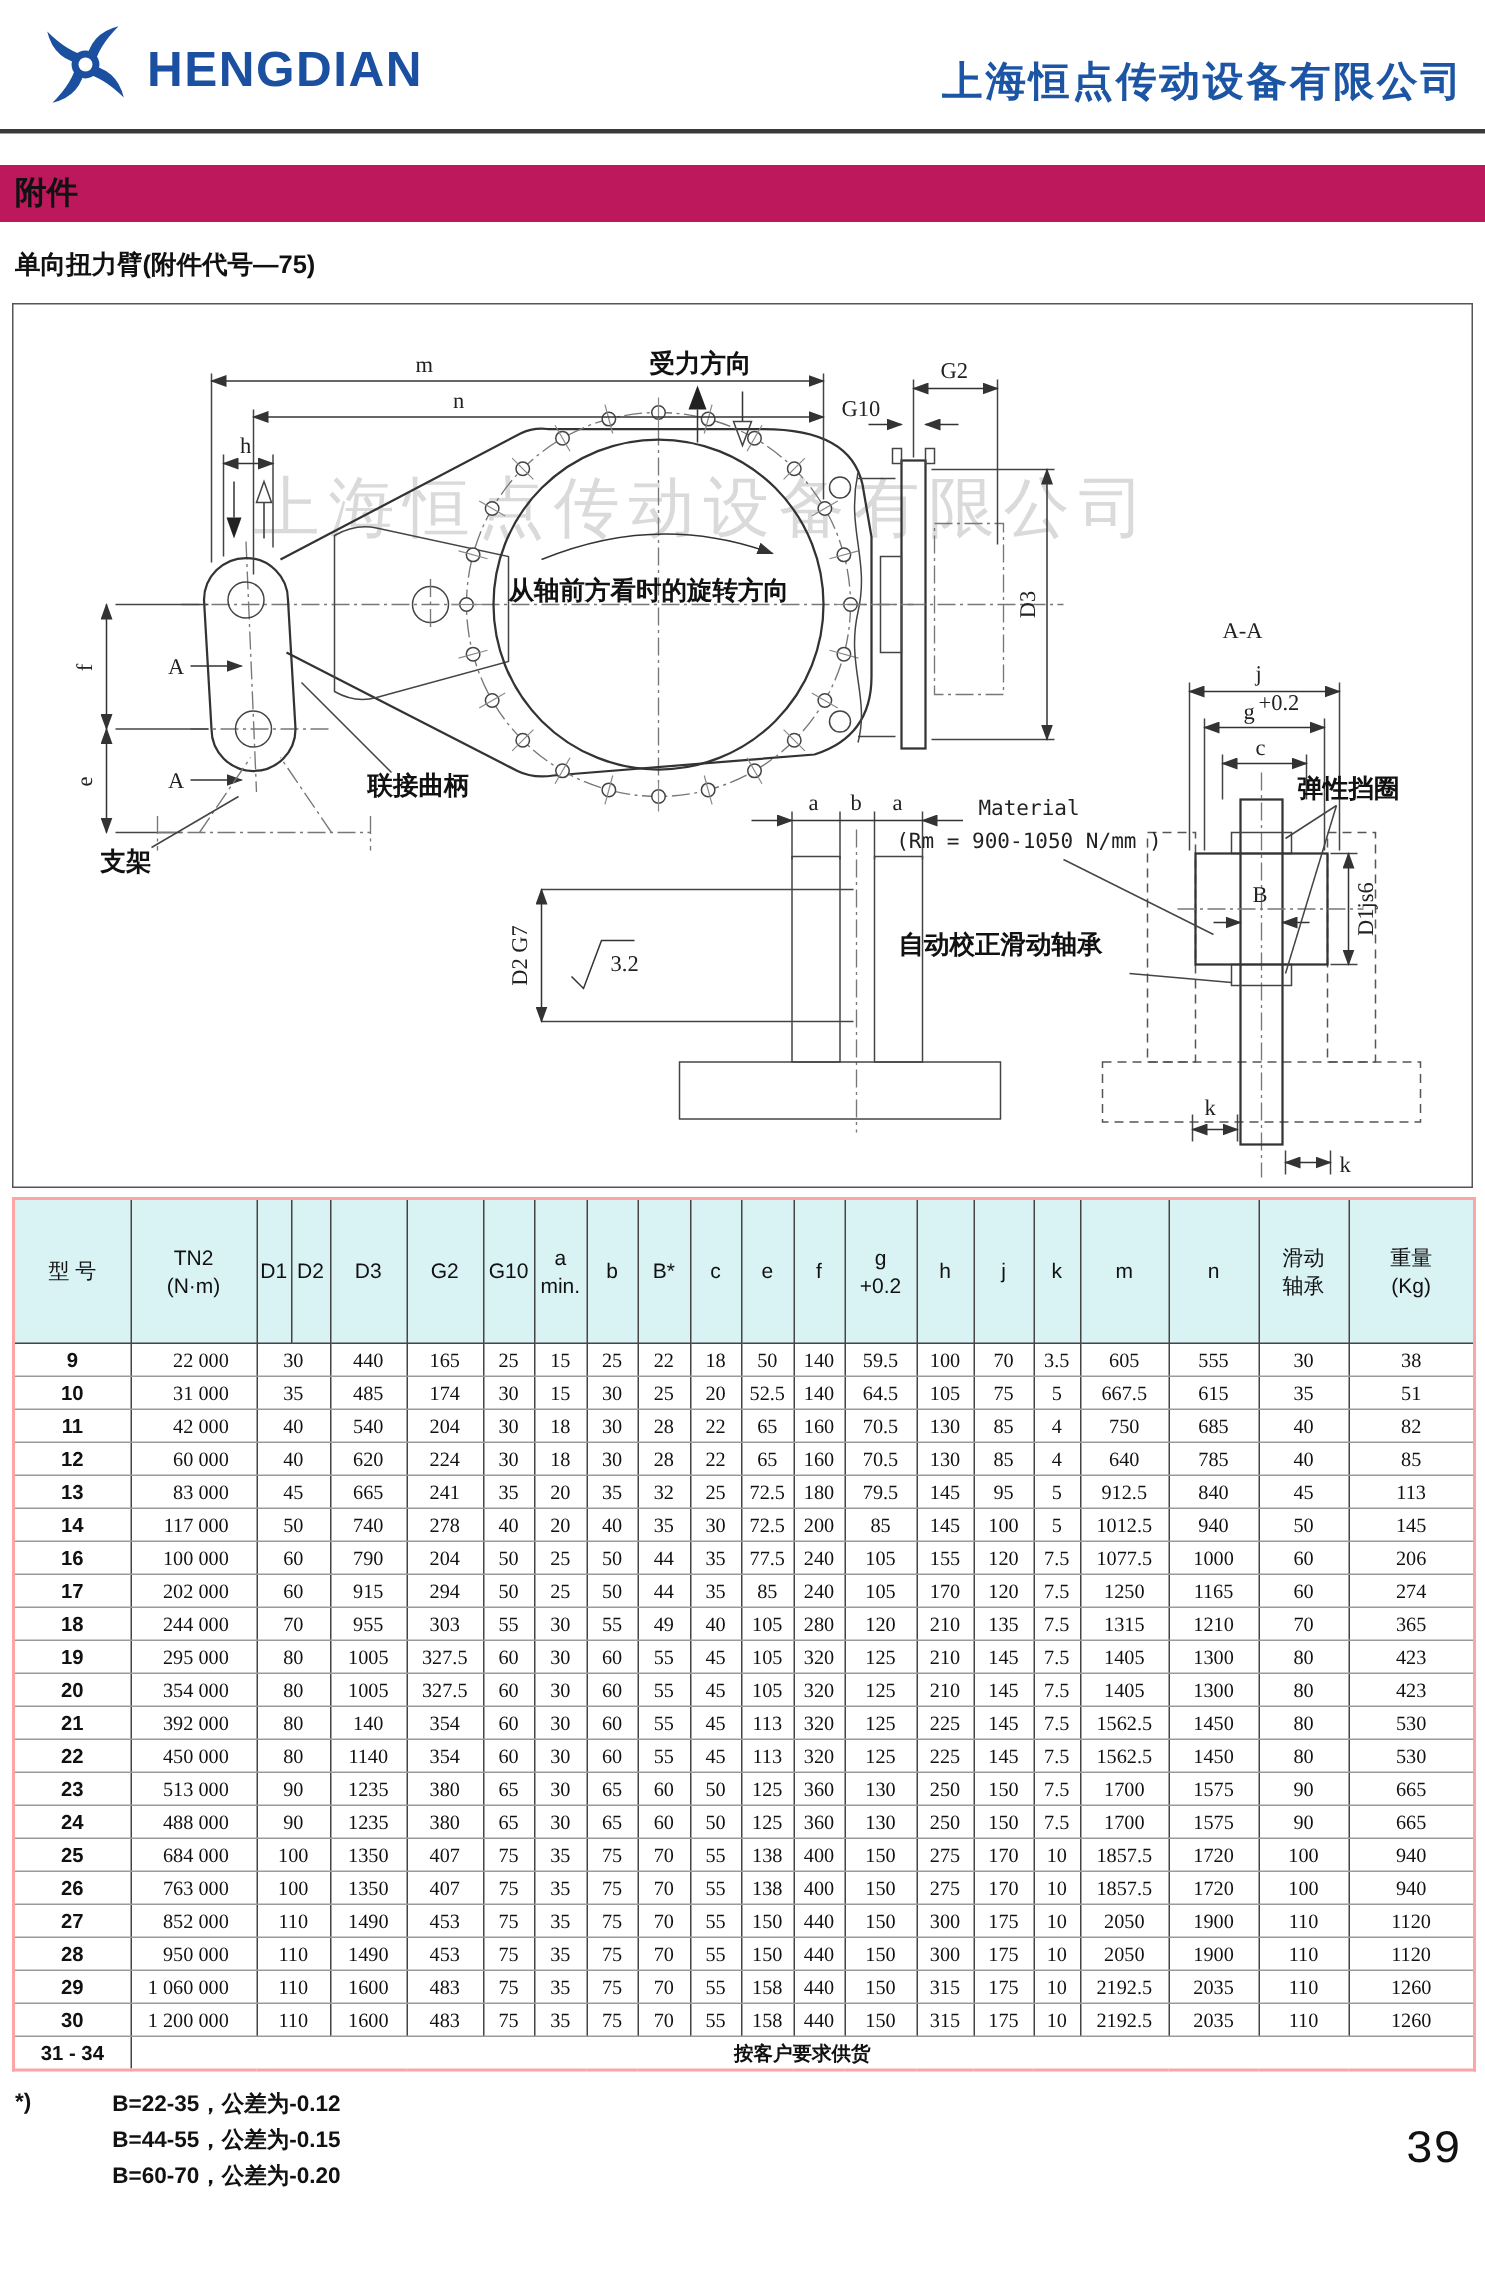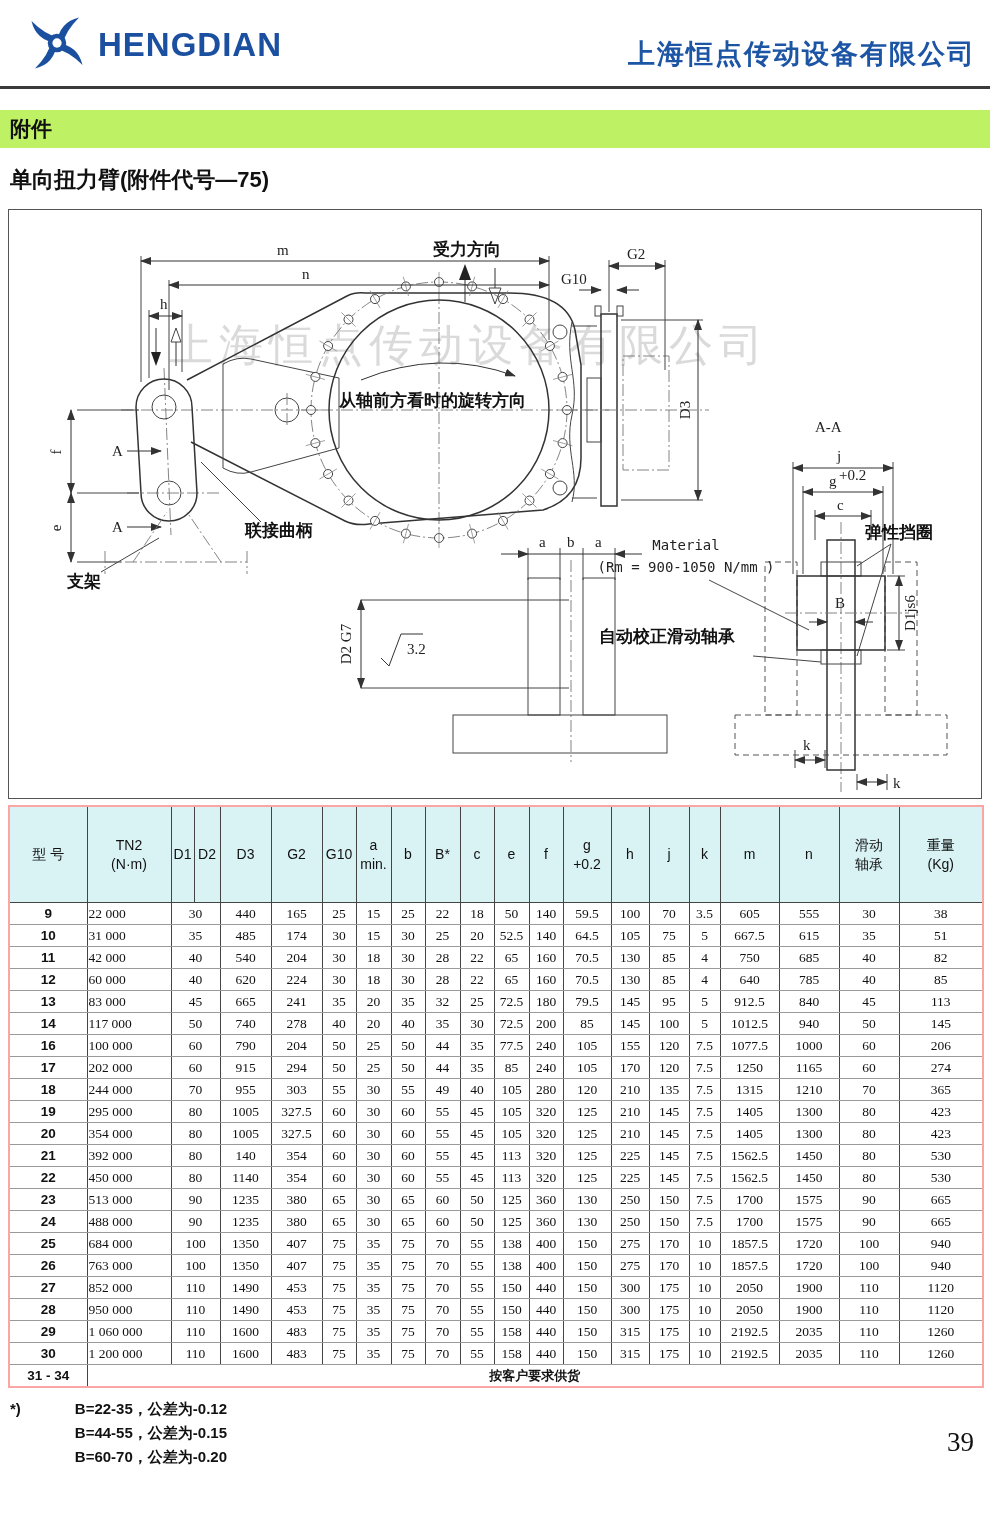--- a/index.html
+++ b/index.html
@@ -5,50 +5,50 @@
   html,body{margin:0;padding:0;background:#fff;}
   body{width:990px;height:1513px;font-family:"Liberation Sans",sans-serif;color:#111;position:relative;overflow:hidden;}
 
   
   .top{height:86px;border-bottom:3px solid #3a3a3a;position:relative;}
   .logo-wrap{position:absolute;left:28px;top:12px;display:flex;align-items:center;}
   .brand{color:#1b4f9f;font-size:33px;font-weight:bold;letter-spacing:1px;margin-left:12px;}
   .company{position:absolute;right:14px;top:36px;color:#1d55a5;font-size:27px;font-weight:bold;letter-spacing:2px;}
 
   
-  .banner{background:#bef264;margin-top:21px;height:38px;line-height:38px;padding-left:10px;font-size:21px;font-weight:bold;}
-  .subtitle{padding:17px 0 12px 10px;font-size:22px;font-weight:bold;}
+  .banner{background:#be185d;margin-top:21px;height:38px;line-height:38px;padding-left:10px;font-size:21px;font-weight:bold;}
+  .subtitle{padding:17px 0 12px 10px;font-size:17px;font-weight:bold;}
 
   
   .drawing-box{margin:2px 8px 0 8px;border:1px solid #555;height:588px;background:#fff;}
   .s{stroke:#333;fill:none;stroke-width:1.5;}
   .t{stroke:#444;fill:none;stroke-width:1;}
   .d{stroke:#333;fill:none;stroke-width:1;}
   .cdash{stroke:#777;stroke-width:0.9;stroke-dasharray:12 3 2 3;fill:none;}
   .dsh{stroke:#555;stroke-width:1;stroke-dasharray:6 4;fill:none;}
   text.dim{font-family:"Liberation Serif",serif;font-size:15px;fill:#222;}
   text.cjk{font-family:"Liberation Sans",sans-serif;font-weight:bold;font-size:17px;fill:#111;}
   text.mono{font-family:"DejaVu Sans Mono",monospace;font-size:14px;fill:#222;}
   text.wm{font-family:"Liberation Sans",sans-serif;font-size:44px;fill:#dadada;letter-spacing:6px;}
 
   
   table.spec{border-collapse:collapse;table-layout:fixed;width:974px;margin:6px 8px 0 8px;border:2px solid #fca5a5;}
   table.spec th{background:#d9f2f4;border:1px solid #444;font-weight:normal;font-size:14px;white-space:pre-line;height:95px;padding:0;line-height:1.35;}
   table.spec td{border-left:1px solid #444;border-right:1px solid #444;border-top:1px solid #9a9a9a;border-bottom:1px solid #9a9a9a;
      text-align:center;font-family:"Liberation Serif",serif;font-size:13.5px;height:21px;padding:0 1px;overflow:hidden;}
   table.spec td.model{font-family:"Liberation Sans",sans-serif;font-weight:bold;font-size:13.5px;}
-  table.spec td.tn2{text-align:left;padding-right:18px;}
+  table.spec td.tn2{text-align:right;padding-right:18px;}
   table.spec td.note{font-family:"Liberation Sans",sans-serif;font-weight:bold;font-size:13px;}
 
   
   .bottom{display:flex;justify-content:space-between;align-items:flex-end;margin:12px 16px 0 10px;}
   .foot{display:flex;font-size:15px;font-weight:bold;}
   .foot .mark{margin-right:16px;}
   .foot .lines div{margin-bottom:5px;margin-left:38px;}
-  .pagenum{font-family:Liberation Serif, serif;font-size:27px;padding-bottom:14px;}
+  .pagenum{font-family:Liberation Mono, monospace;font-size:31px;padding-bottom:14px;}
 </style>
 </head>
 <body>
 
 <div class="top">
   <div class="logo-wrap">
     <span>
       <svg width="58" height="62" viewBox="0 0 100 104">
         <g fill="#1b4f9f">
           <path d="M50,52 Q54,16 88,8 Q64,32 60,54 Z"></path>

